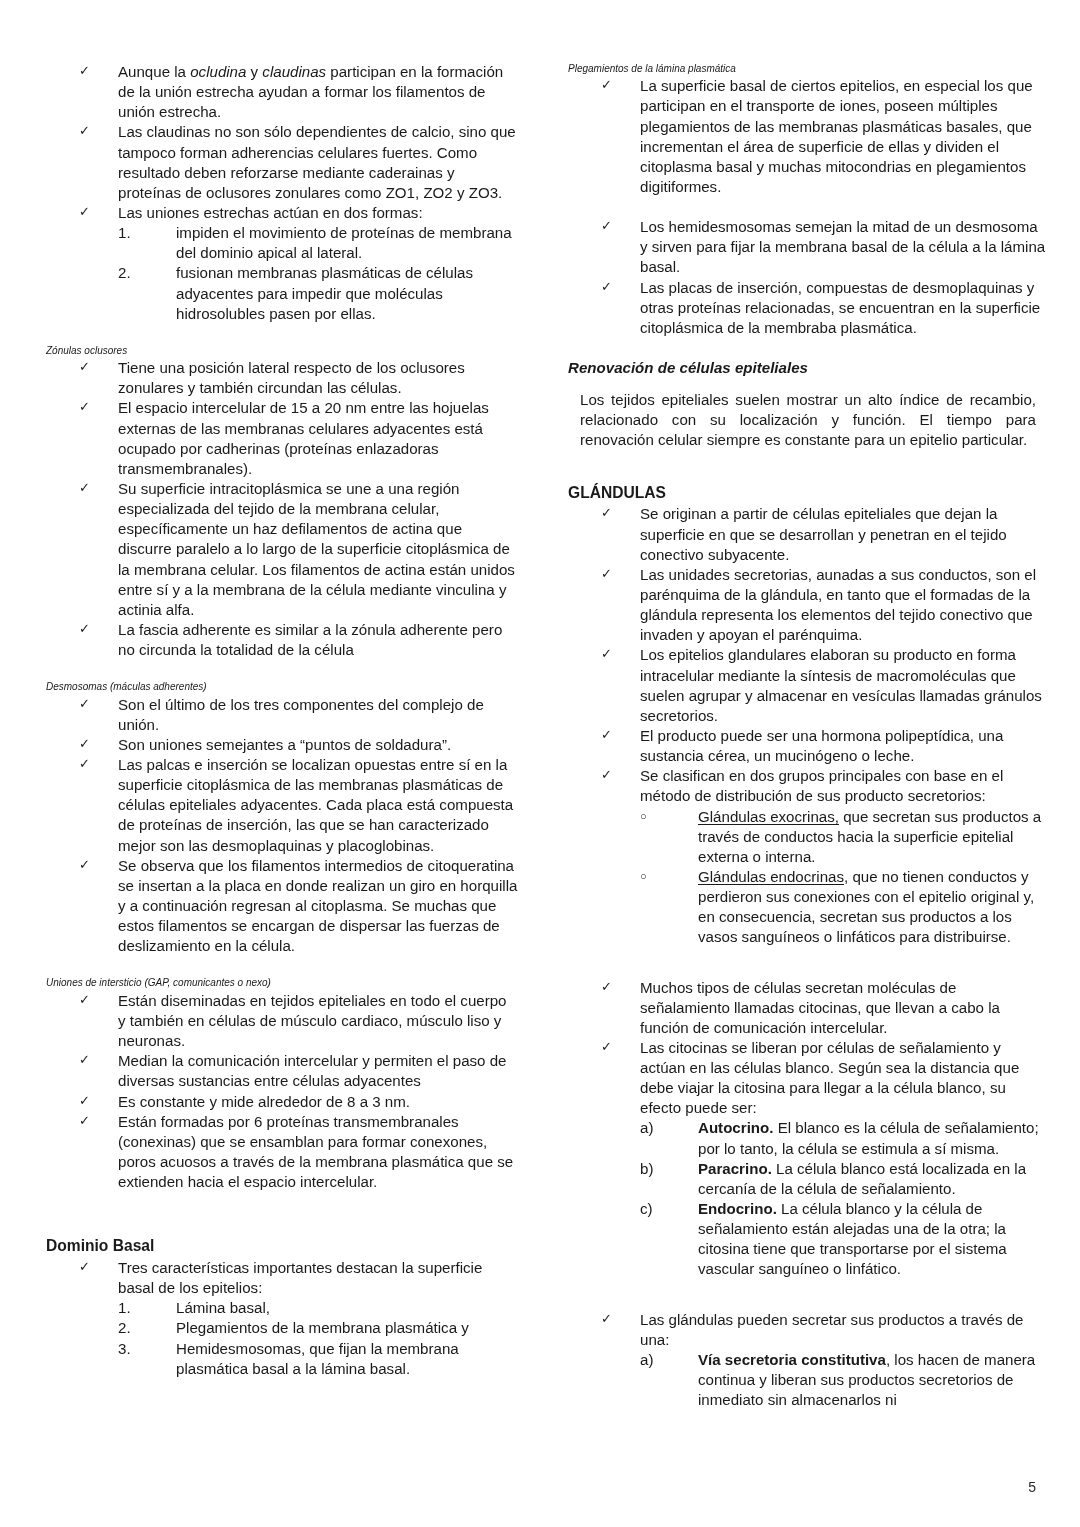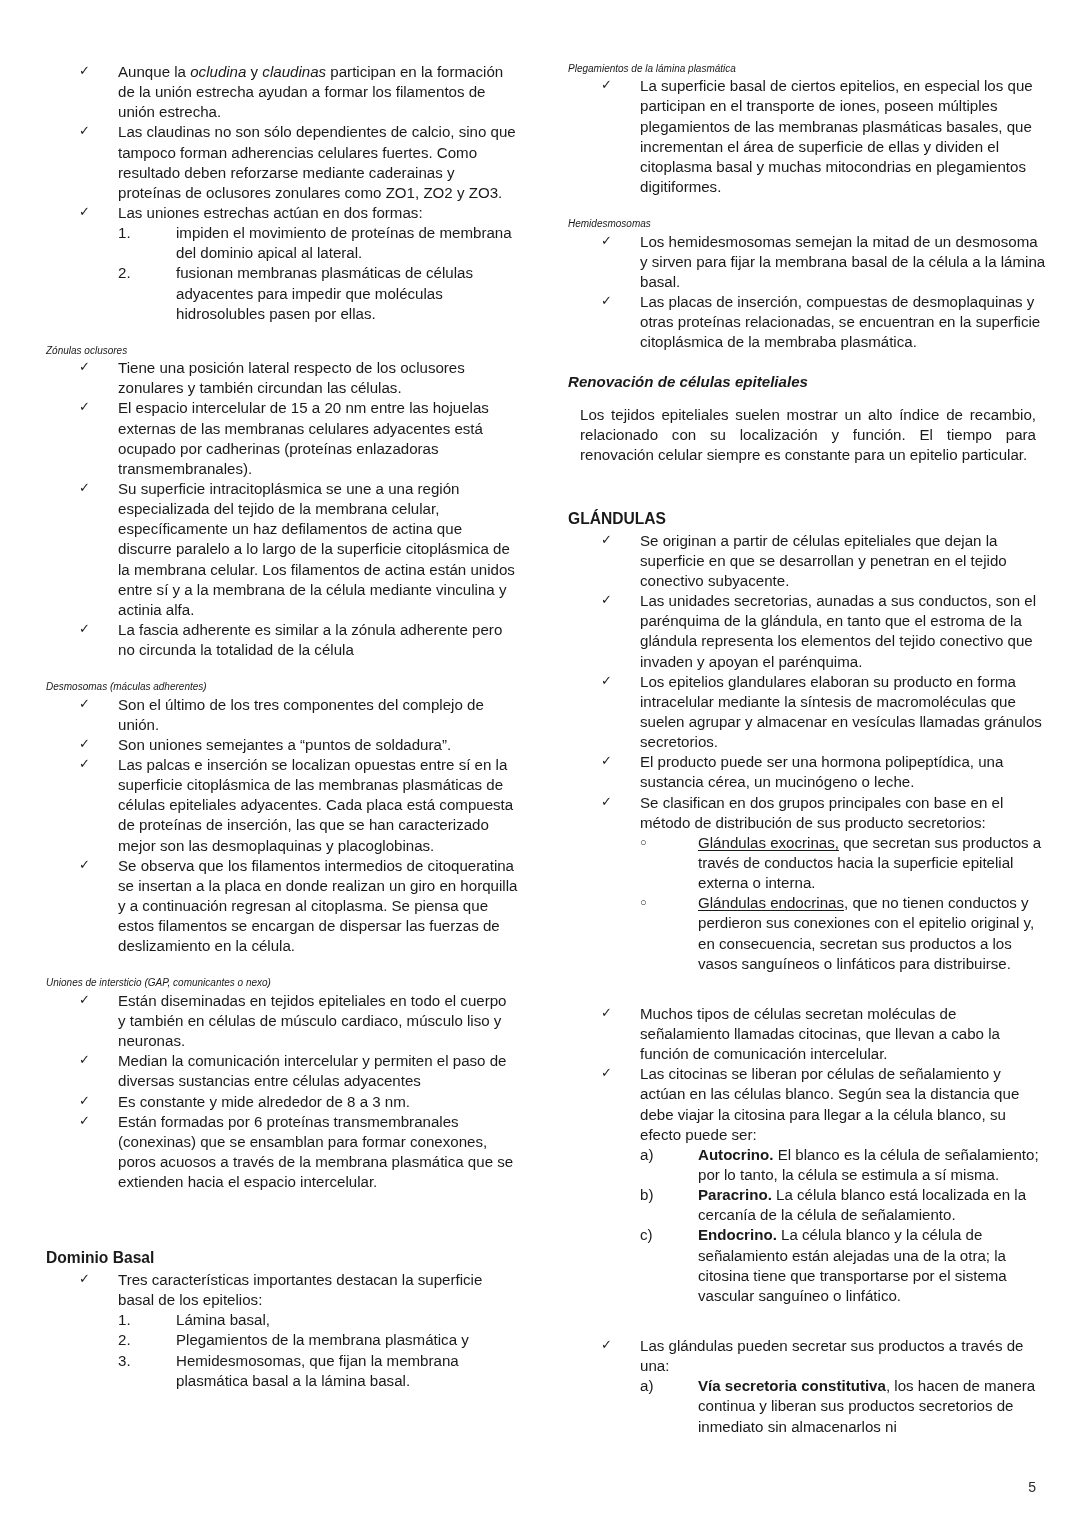--- a/index.html
+++ b/index.html
@@ -51,21 +51,21 @@
     font-style: italic;
     font-weight: bold;
     line-height: 1.335;
     margin: 0 0 1px 0;
     text-align: left;
   }
   .head-bold {
     font-size: 15.6px;
     font-weight: bold;
     line-height: 1.335;
-    margin: 12px 0 1px 0;
+    margin: 0 0 1px 0;
     text-align: left;
   }
   .para {
     margin: 12px;
   }
 
   
   ul.lvl1, ul.lvl2, ol.lvl2 {
     list-style: none;
     margin: 0;
@@ -189,21 +189,21 @@
         <li>
           <span class="marker">✓</span>
           <span class="li-text last-line-left">Son uniones semejantes a “puntos de soldadura”.</span>
         </li>
         <li>
           <span class="marker">✓</span>
           <span class="li-text">Las palcas e inserción se localizan opuestas entre sí en la superficie citoplásmica de las membranas plasmáticas de células epiteliales adyacentes. Cada placa está compuesta de proteínas de inserción, las que se han caracterizado mejor son las desmoplaquinas y placoglobinas.</span>
         </li>
         <li>
           <span class="marker">✓</span>
-          <span class="li-text">Se observa que los filamentos intermedios de citoqueratina se insertan a la placa en donde realizan un giro en horquilla y a continuación regresan al citoplasma. Se piensa que estos filamentos se encargan de dispersar las fuerzas de deslizamiento en la célula.</span>
+          <span class="li-text">Se observa que los filamentos intermedios de citoqueratina se insertan a la placa en donde realizan un giro en horquilla y a continuación regresan al citoplasma. Se muchas que estos filamentos se encargan de dispersar las fuerzas de deslizamiento en la célula.</span>
         </li>
       </ul>
 
       <div class="gap-md"></div>
 
       <div class="head-italic">Uniones de intersticio (GAP, comunicantes o nexo)</div>
       <ul class="lvl1">
         <li>
           <span class="marker">✓</span>
           <span class="li-text">Están diseminadas en tejidos epiteliales en todo el cuerpo y también en células de músculo cardiaco, músculo liso y neuronas.</span>
@@ -253,21 +253,20 @@
       <div class="head-italic">Plegamientos de la lámina plasmática</div>
       <ul class="lvl1">
         <li>
           <span class="marker">✓</span>
           <span class="li-text">La superficie basal de ciertos epitelios, en especial los que participan en el transporte de iones, poseen múltiples plegamientos de las membranas plasmáticas basales, que incrementan el área de superficie de ellas y dividen el citoplasma basal y muchas mitocondrias en plegamientos digitiformes.</span>
         </li>
       </ul>
 
       <div class="gap-md"></div>
 
-      <div class="head-italic">Hemidesmosomas</div>
       <ul class="lvl1">
         <li>
           <span class="marker">✓</span>
           <span class="li-text">Los hemidesmosomas semejan la mitad de un desmosoma y sirven para fijar la membrana basal de la célula a la lámina basal.</span>
         </li>
         <li>
           <span class="marker">✓</span>
           <span class="li-text">Las placas de inserción, compuestas de desmoplaquinas y otras proteínas relacionadas, se encuentran en la superficie citoplásmica de la membraba plasmática.</span>
         </li>
       </ul>
@@ -280,21 +279,21 @@
       <div class="gap-md"></div>
 
       <div class="head-bold">GLÁNDULAS</div>
       <ul class="lvl1">
         <li>
           <span class="marker">✓</span>
           <span class="li-text">Se originan a partir de células epiteliales que dejan la superficie en que se desarrollan y penetran en el tejido conectivo subyacente.</span>
         </li>
         <li>
           <span class="marker">✓</span>
-          <span class="li-text">Las unidades secretorias, aunadas a sus conductos, son el parénquima de la glándula, en tanto que el estroma de la glándula representa los elementos del tejido conectivo que invaden y apoyan el parénquima.</span>
+          <span class="li-text">Las unidades secretorias, aunadas a sus conductos, son el parénquima de la glándula, en tanto que el formadas de la glándula representa los elementos del tejido conectivo que invaden y apoyan el parénquima.</span>
         </li>
         <li>
           <span class="marker">✓</span>
           <span class="li-text">Los epitelios glandulares elaboran su producto en forma intracelular mediante la síntesis de macromoléculas que suelen agrupar y almacenar en vesículas llamadas gránulos secretorios.</span>
         </li>
         <li>
           <span class="marker">✓</span>
           <span class="li-text last-line-left">El producto puede ser una hormona polipeptídica, una sustancia cérea, un mucinógeno o leche.</span>
         </li>
         <li>

